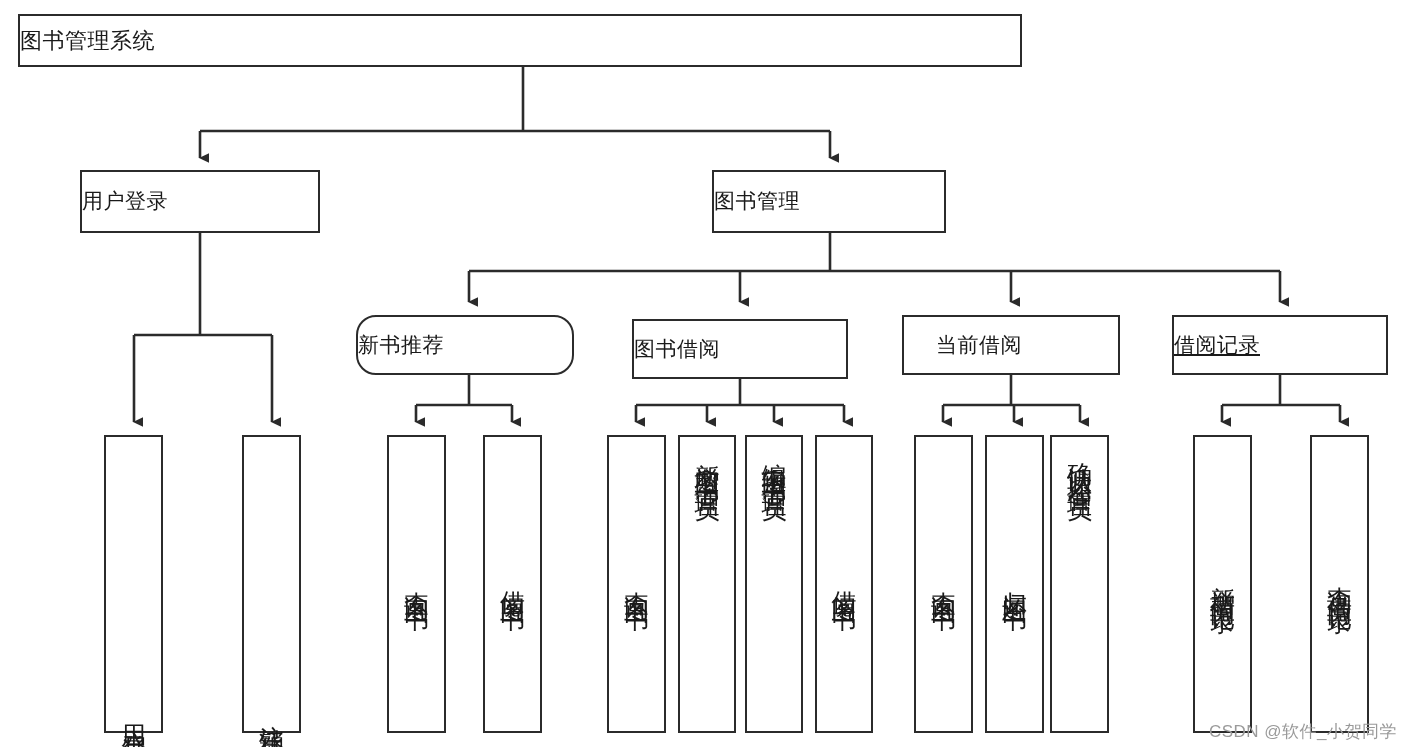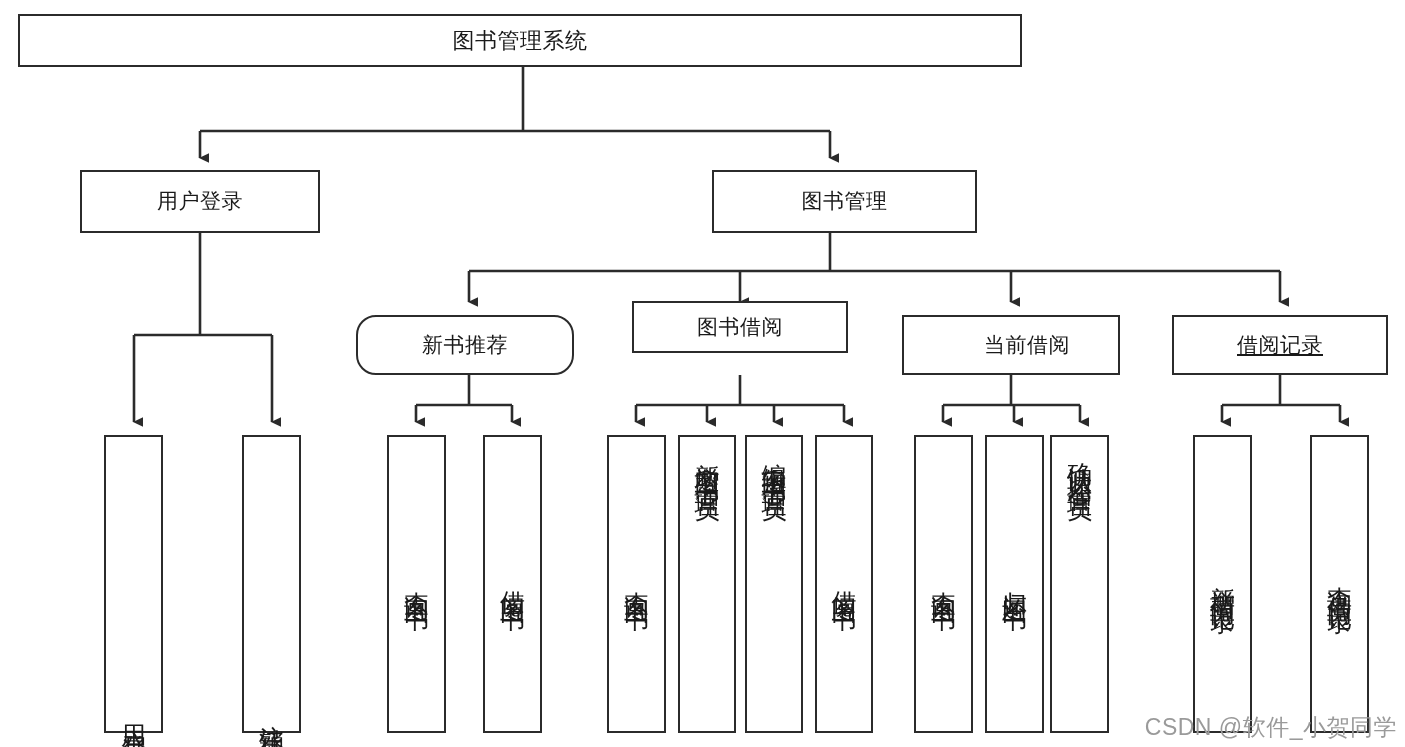--- a/index.html
+++ b/index.html
@@ -26,21 +26,20 @@
     height: 747px;
     pointer-events: none;
   }
   .node {
     position: absolute;
     box-sizing: border-box;
     background: #ffffff;
     border: 2.5px solid #2b2b2b;
     display: flex;
     align-items: center;
-    justify-content: center;
     color: #1a1a1a;
   }
   .node .label {
     display: block;
     text-align: center;
     line-height: 1.18;
     letter-spacing: 0.5px;
   }
   
   .node.h .label {
@@ -62,21 +61,21 @@
     text-orientation: upright;
     font-size: 25px;
     letter-spacing: 5px;
     line-height: 1;
     white-space: nowrap;
   }
   #watermark {
     position: absolute;
     right: 8px;
     bottom: 4px;
-    font-size: 23px;
+    font-size: 17px;
     color: #9a9a9a;
     letter-spacing: 0.5px;
     white-space: nowrap;
     user-select: none;
   }
 </style>
 </head>
 <body>
 
 <div id="canvas">
@@ -132,28 +131,28 @@
     </g>
   </svg>
 
   <div class="node h root" style="left:18px; top:14px; width:1004px; height:53px;">
     <span class="label">图书管理系统</span>
   </div>
 
   <div class="node h" style="left:80px; top:170px; width:240px; height:63px;">
     <span class="label">用户登录</span>
   </div>
-  <div class="node h" style="left:712px; top:170px; width:265px; height:63px;">
+  <div class="node h" style="left:712px; top:170px; width:234px; height:63px;">
     <span class="label">图书管理</span>
   </div>
 
   <div class="node h" style="left:356px; top:315px; width:218px; height:60px;border-radius:20px;">
     <span class="label">新书推荐</span>
   </div>
-  <div class="node h" style="left:632px; top:301px; width:216px; height:52px;">
+  <div class="node h" style="left:632px; top:319px; width:216px; height:60px;">
     <span class="label">图书借阅</span>
   </div>
   <div class="node h" style="left:902px; top:315px; width:218px; height:60px;padding-left:32px;">
     <span class="label">当前借阅</span>
   </div>
   <div class="node h" style="left:1172px; top:315px; width:216px; height:60px;text-decoration:underline;">
     <span class="label">借阅记录</span>
   </div>
 
   <div class="node v bottomed" style="left:104px; top:435px; width:59px; height:298px;">

